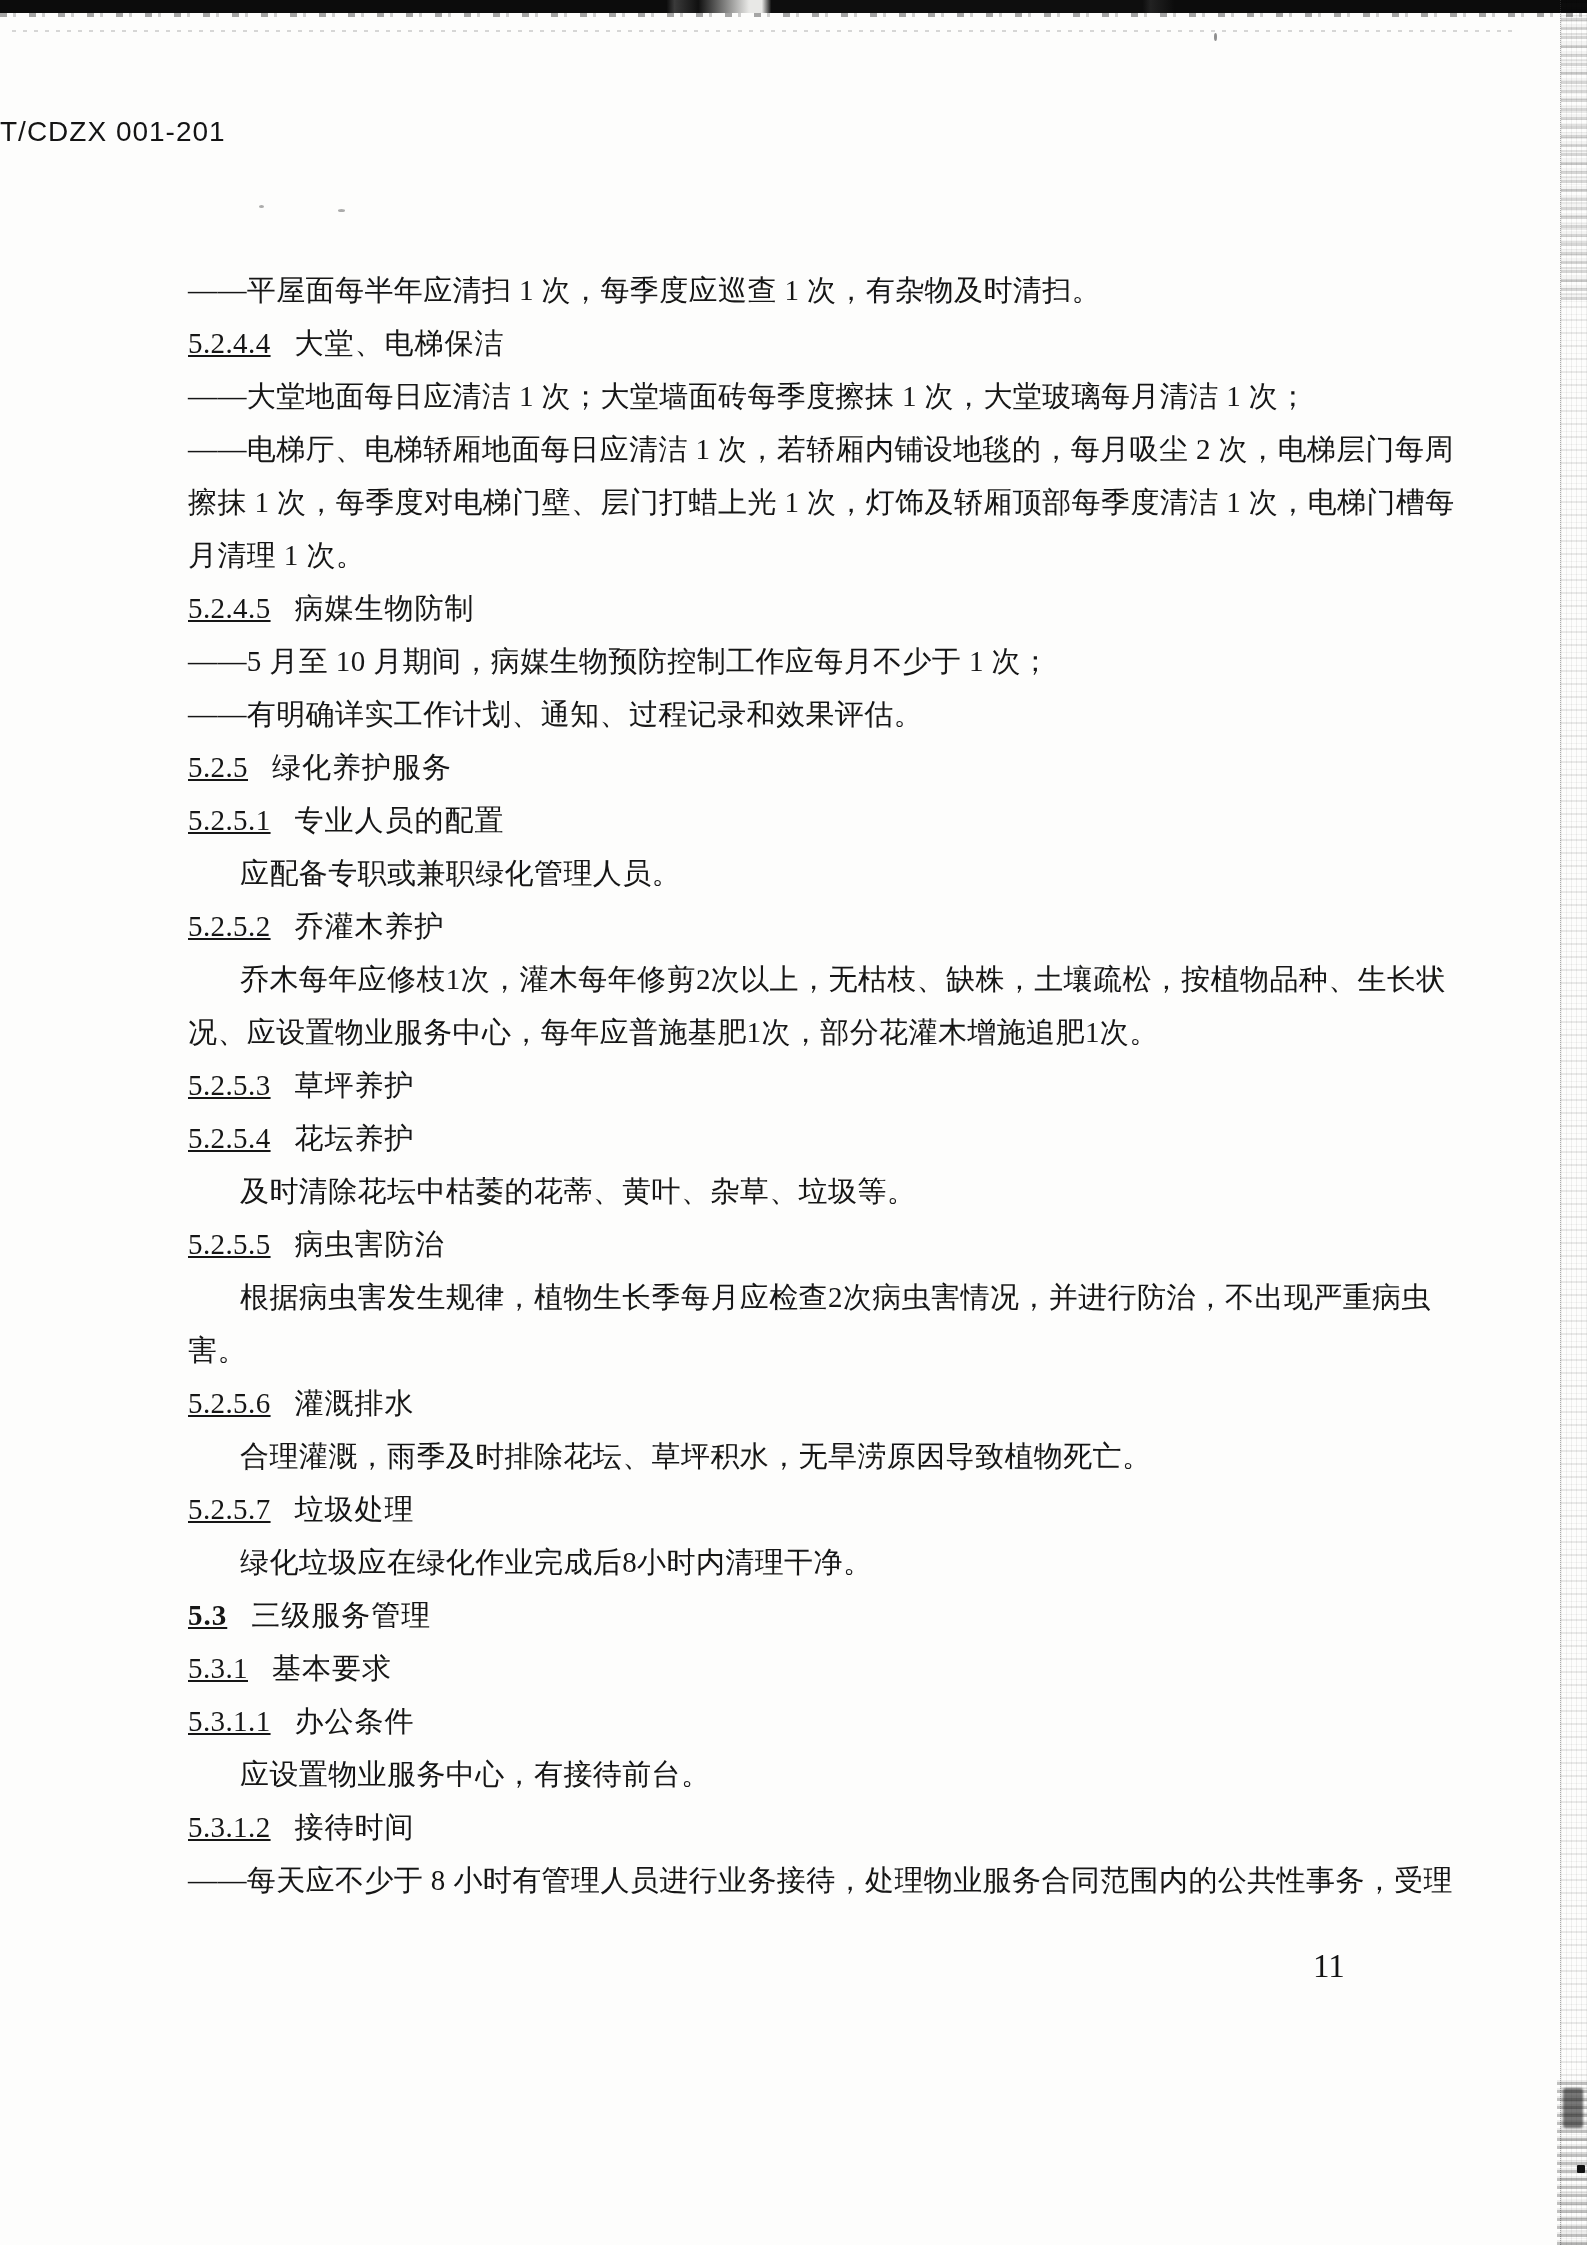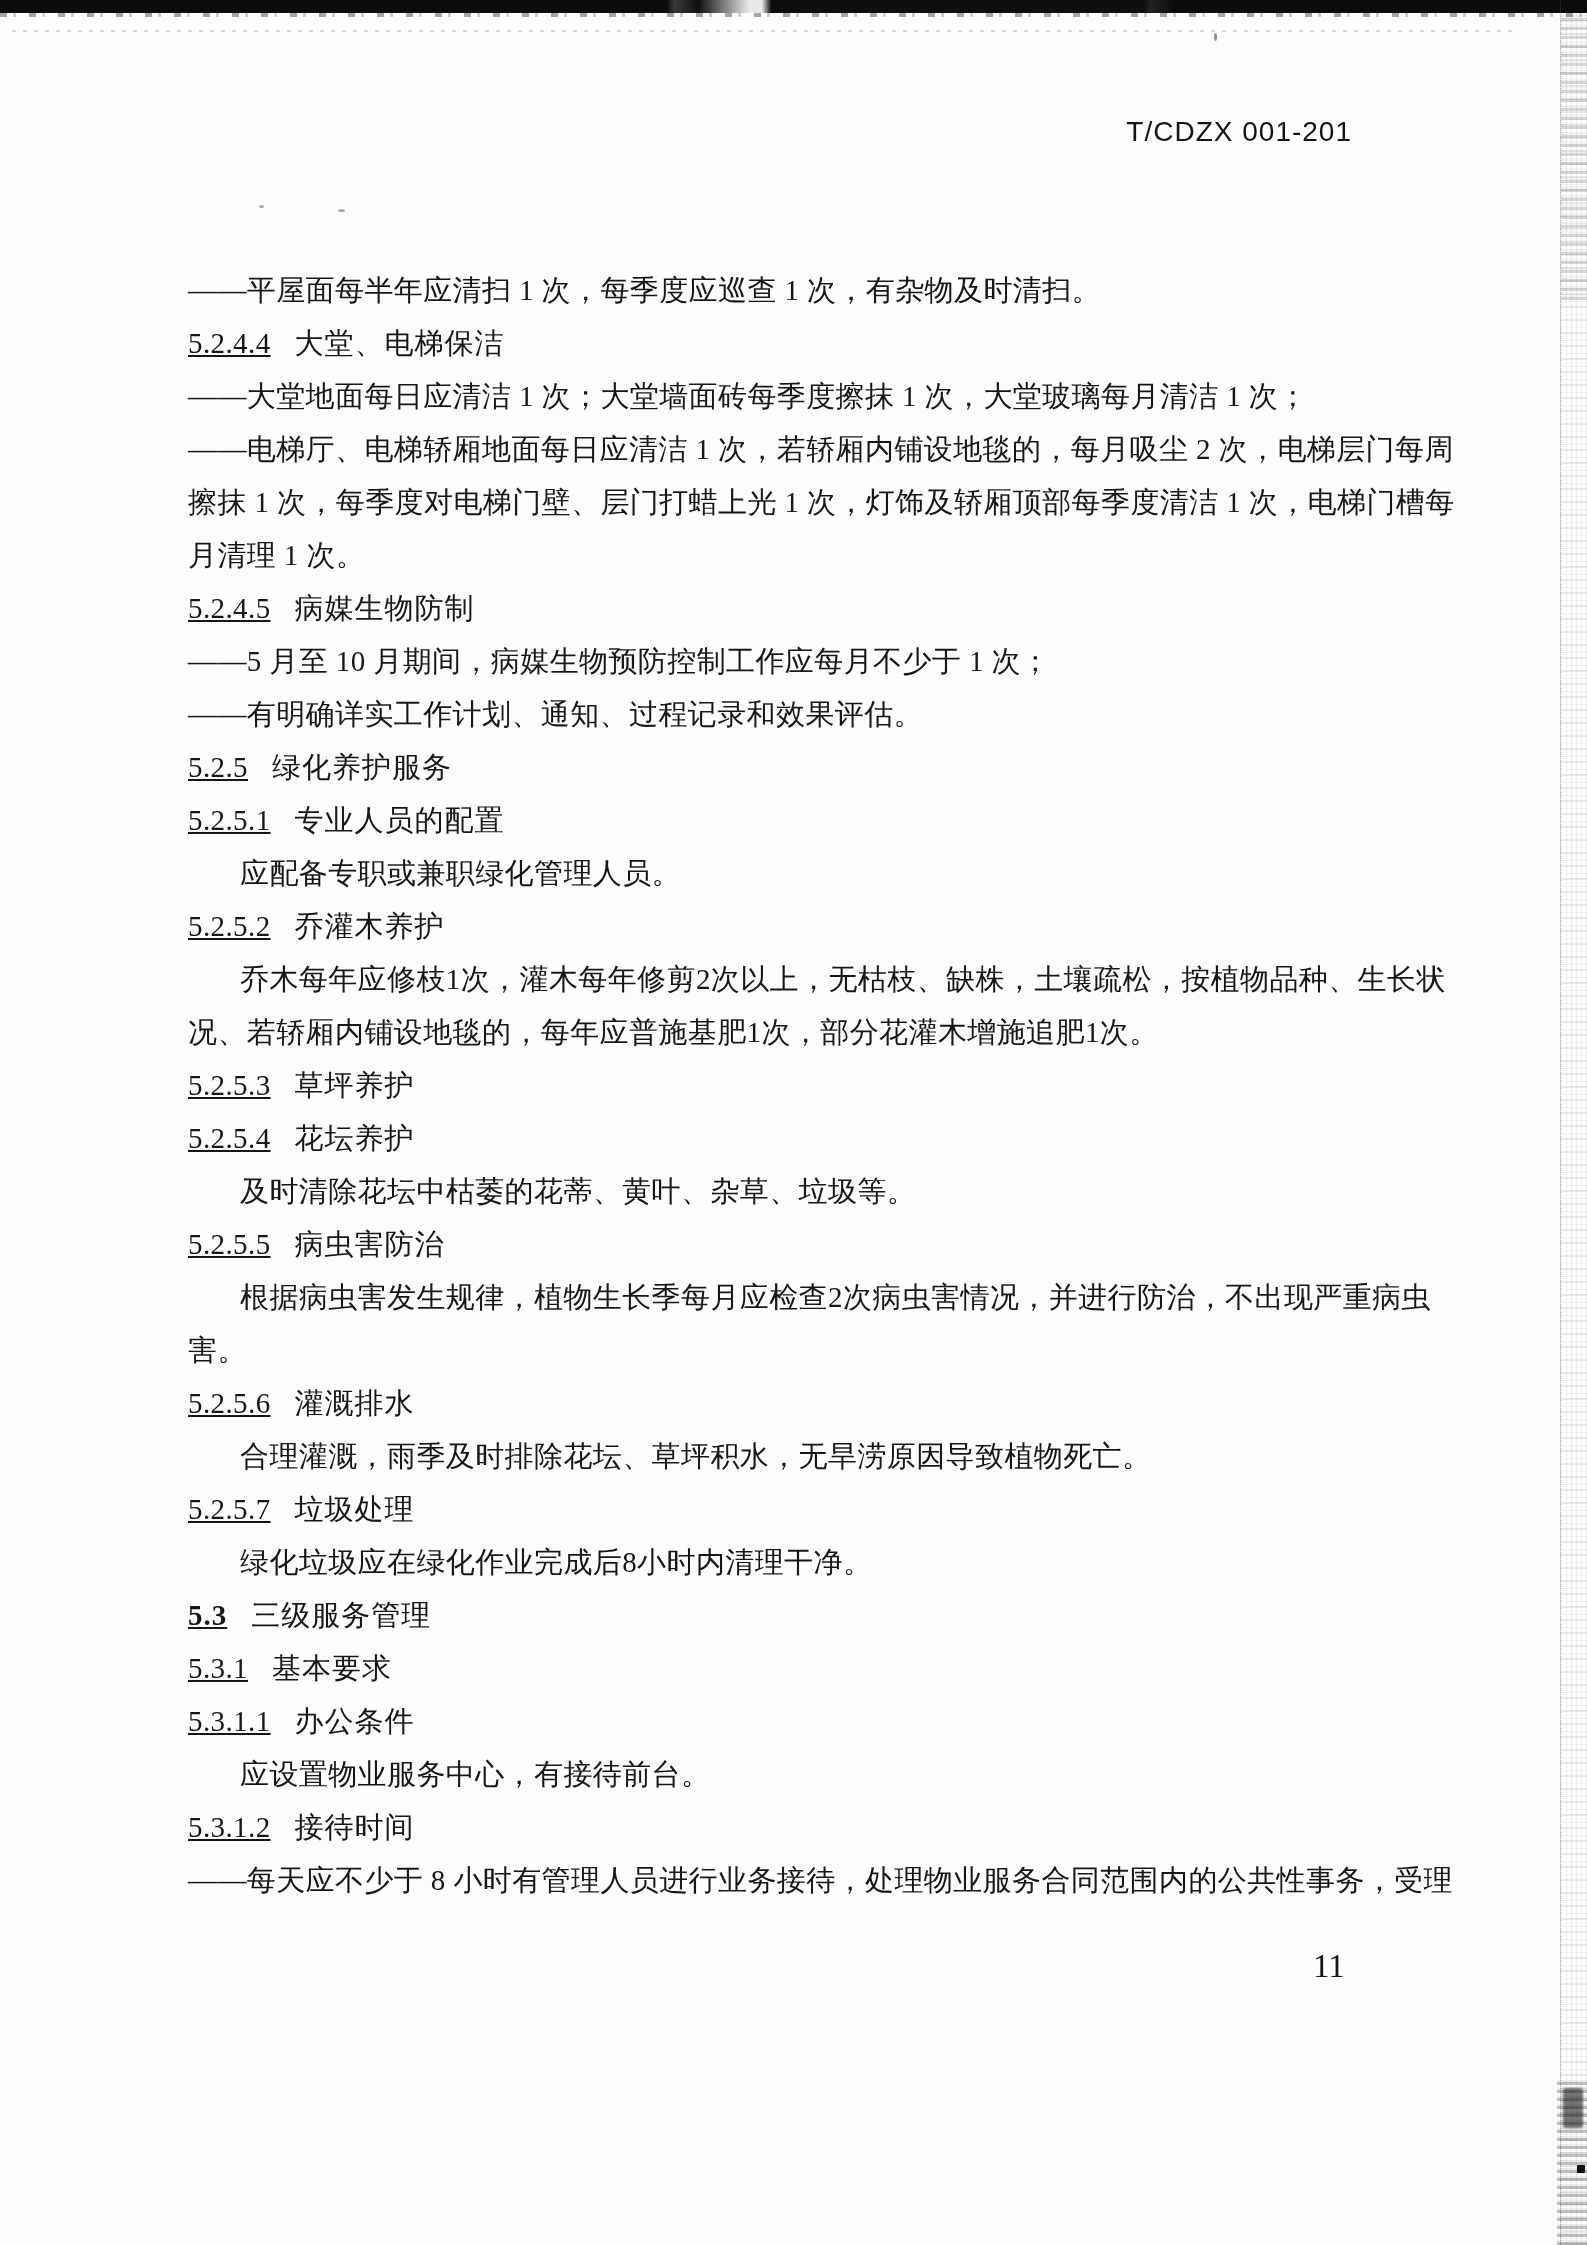--- a/index.html
+++ b/index.html
@@ -65,21 +65,20 @@
     background: #111; border-radius: 1px;
   }
   .speck { position: absolute; background: rgba(90,90,90,.5); border-radius: 50%; }
   .speck.s1 { top: 205px; left: 259px; width: 5px; height: 3px; }
   .speck.s2 { top: 209px; left: 338px; width: 7px; height: 3px; }
   .speck.s3 { top: 33px;  left: 1214px; width: 3px; height: 8px; background: rgba(70,70,70,.6); }
 
   
   .doc-header {
     position: absolute; top: 116px; left: 0; width: 1352px;
-    text-align: right;
     font-family: "Liberation Sans", "DejaVu Sans", sans-serif;
     font-size: 28px; font-weight: 500; letter-spacing: 1px;
     color: #141414;
   }
 
   .doc-body {
     position: absolute; top: 264px; left: 188px; width: 1275px;
   }
   .doc-line {
     height: 53px; line-height: 53px;
@@ -127,21 +126,21 @@
       <div class="doc-line cont">擦抹 1 次，每季度对电梯门壁、层门打蜡上光 1 次，灯饰及轿厢顶部每季度清洁 1 次，电梯门槽每</div>
       <div class="doc-line cont">月清理 1 次。</div>
       <div class="doc-line heading"><span class="hnum">5.2.4.5</span><span class="htitle">病媒生物防制</span></div>
       <div class="doc-line dash">——5 月至 10 月期间，病媒生物预防控制工作应每月不少于 1 次；</div>
       <div class="doc-line dash">——有明确详实工作计划、通知、过程记录和效果评估。</div>
       <div class="doc-line heading"><span class="hnum">5.2.5</span><span class="htitle">绿化养护服务</span></div>
       <div class="doc-line heading"><span class="hnum">5.2.5.1</span><span class="htitle">专业人员的配置</span></div>
       <div class="doc-line body">应配备专职或兼职绿化管理人员。</div>
       <div class="doc-line heading"><span class="hnum">5.2.5.2</span><span class="htitle">乔灌木养护</span></div>
       <div class="doc-line body">乔木每年应修枝1次，灌木每年修剪2次以上，无枯枝、缺株，土壤疏松，按植物品种、生长状</div>
-      <div class="doc-line cont">况、若轿厢内铺设地毯的，每年应普施基肥1次，部分花灌木增施追肥1次。</div>
+      <div class="doc-line cont">况、应设置物业服务中心，每年应普施基肥1次，部分花灌木增施追肥1次。</div>
       <div class="doc-line heading"><span class="hnum">5.2.5.3</span><span class="htitle">草坪养护</span></div>
       <div class="doc-line heading"><span class="hnum">5.2.5.4</span><span class="htitle">花坛养护</span></div>
       <div class="doc-line body">及时清除花坛中枯萎的花蒂、黄叶、杂草、垃圾等。</div>
       <div class="doc-line heading"><span class="hnum">5.2.5.5</span><span class="htitle">病虫害防治</span></div>
       <div class="doc-line body">根据病虫害发生规律，植物生长季每月应检查2次病虫害情况，并进行防治，不出现严重病虫</div>
       <div class="doc-line cont">害。</div>
       <div class="doc-line heading"><span class="hnum">5.2.5.6</span><span class="htitle">灌溉排水</span></div>
       <div class="doc-line body">合理灌溉，雨季及时排除花坛、草坪积水，无旱涝原因导致植物死亡。</div>
       <div class="doc-line heading"><span class="hnum">5.2.5.7</span><span class="htitle">垃圾处理</span></div>
       <div class="doc-line body">绿化垃圾应在绿化作业完成后8小时内清理干净。</div>

